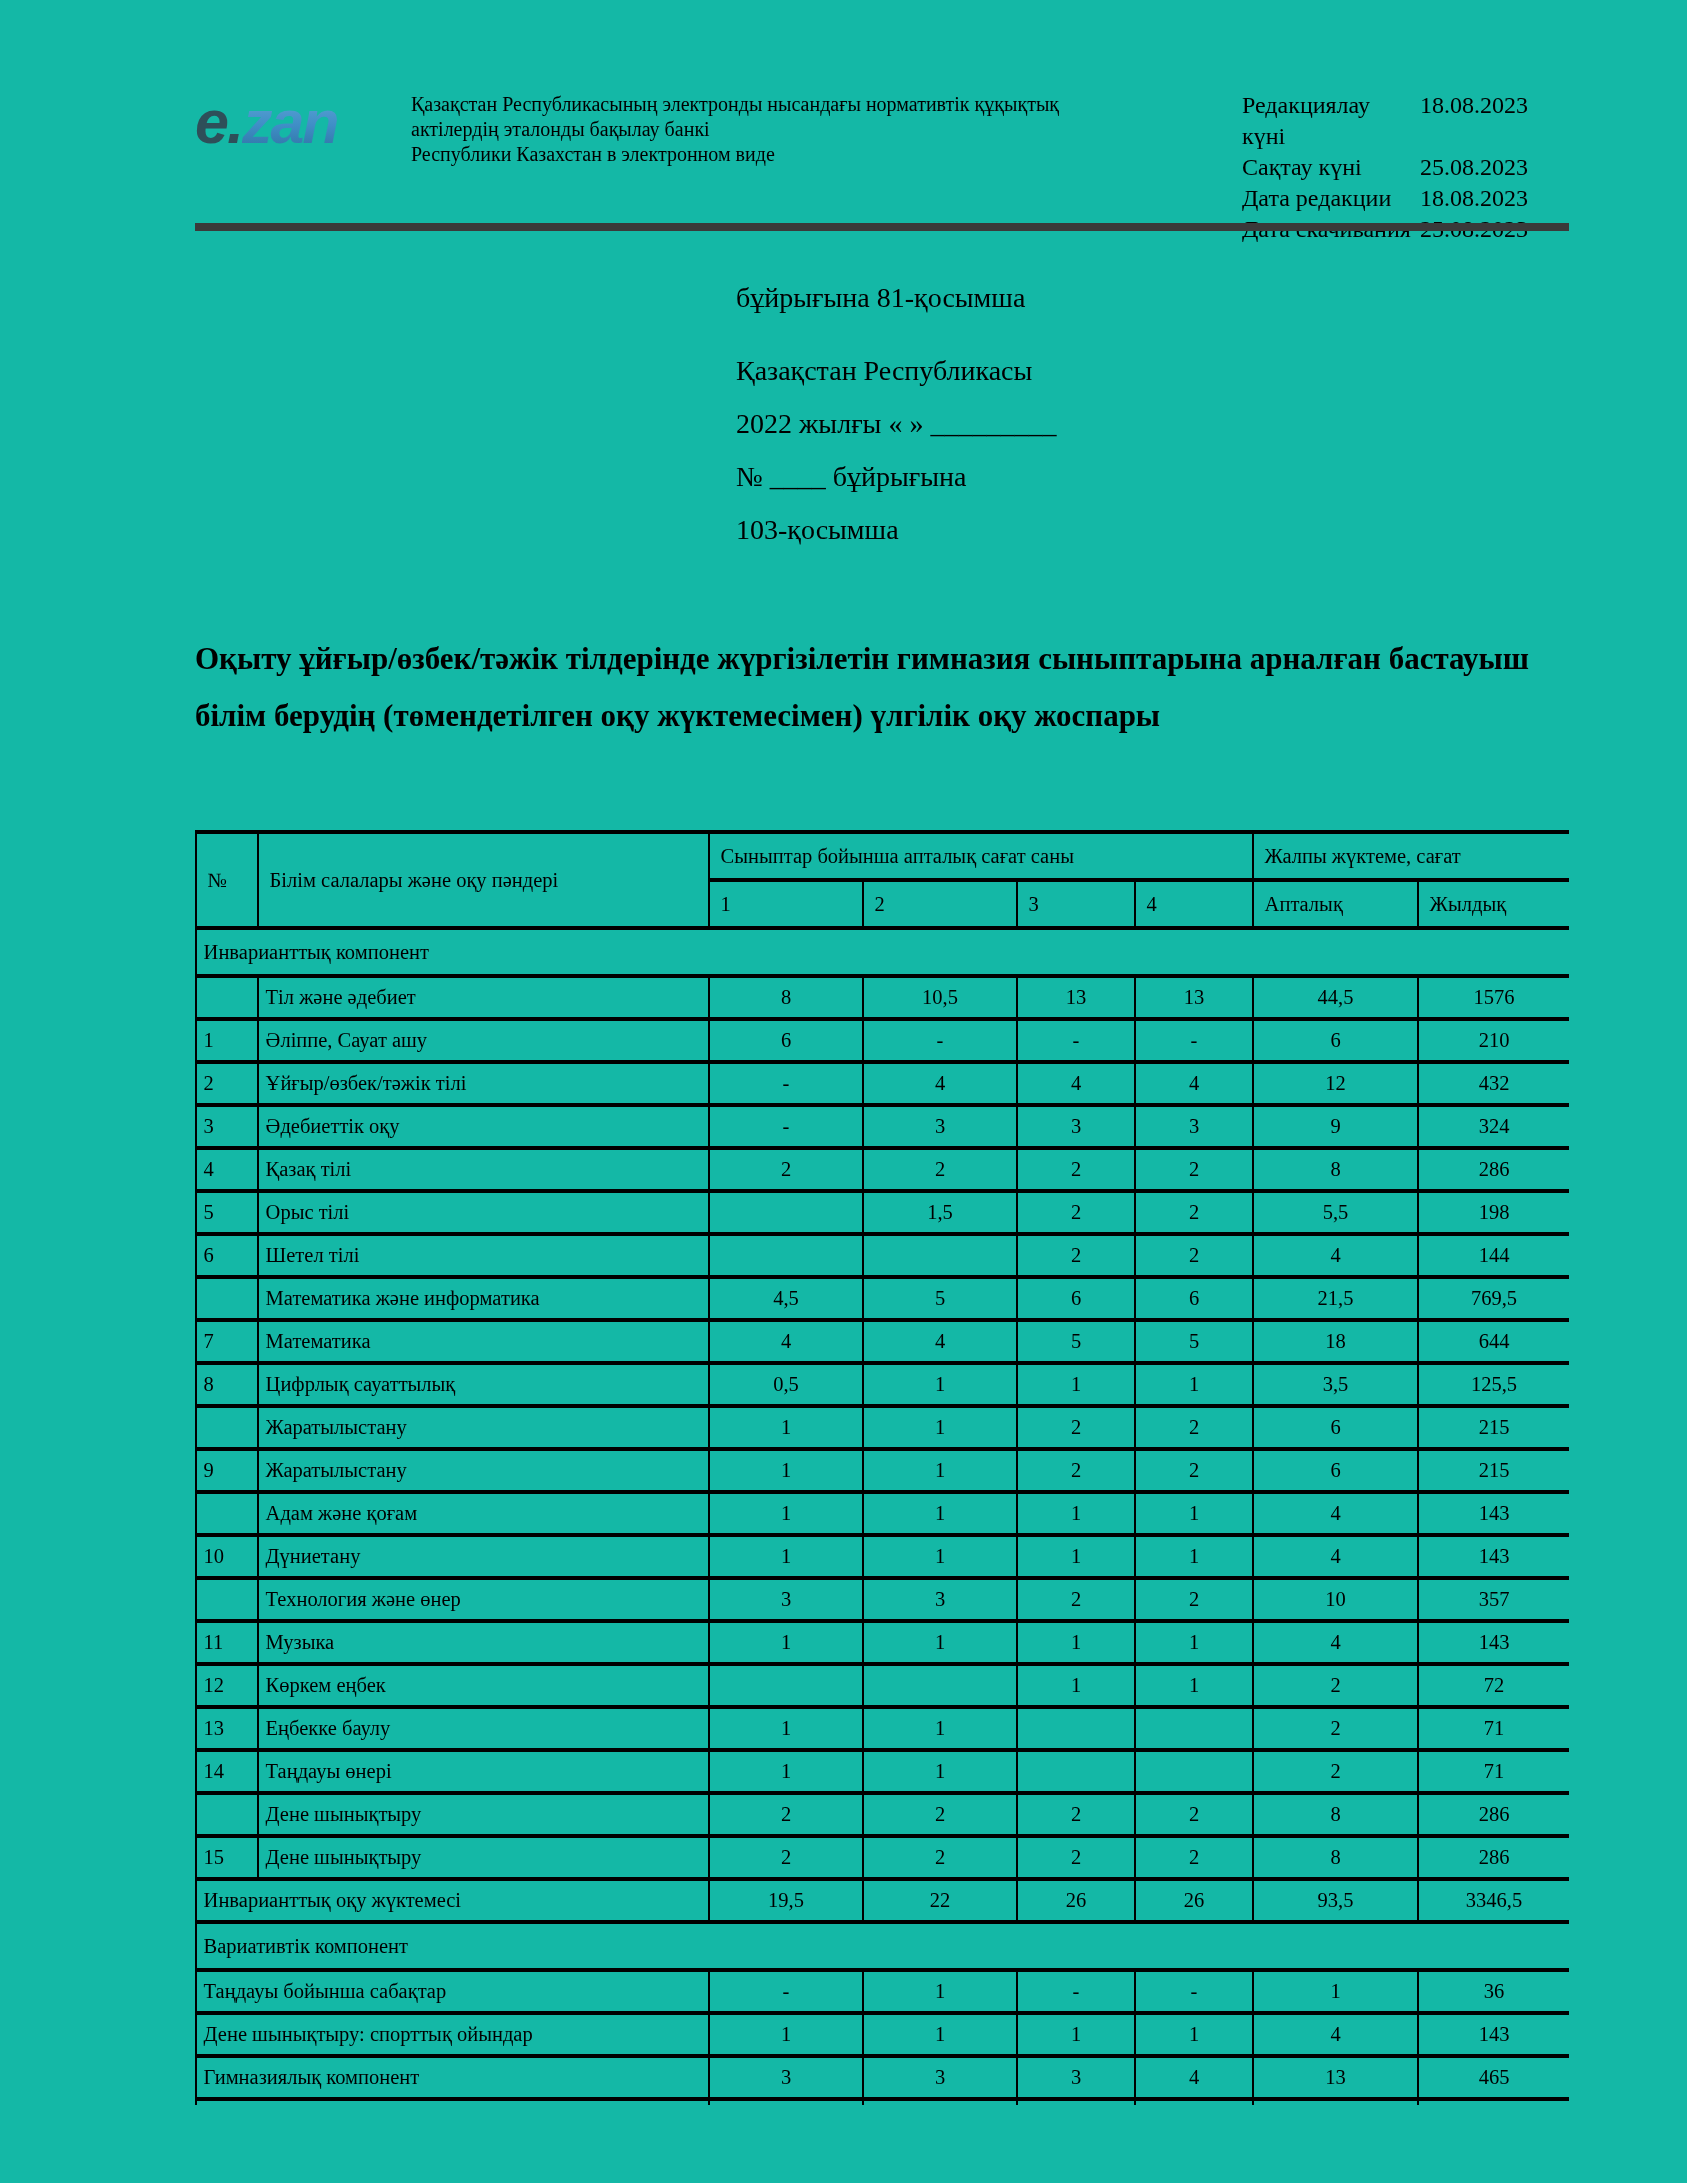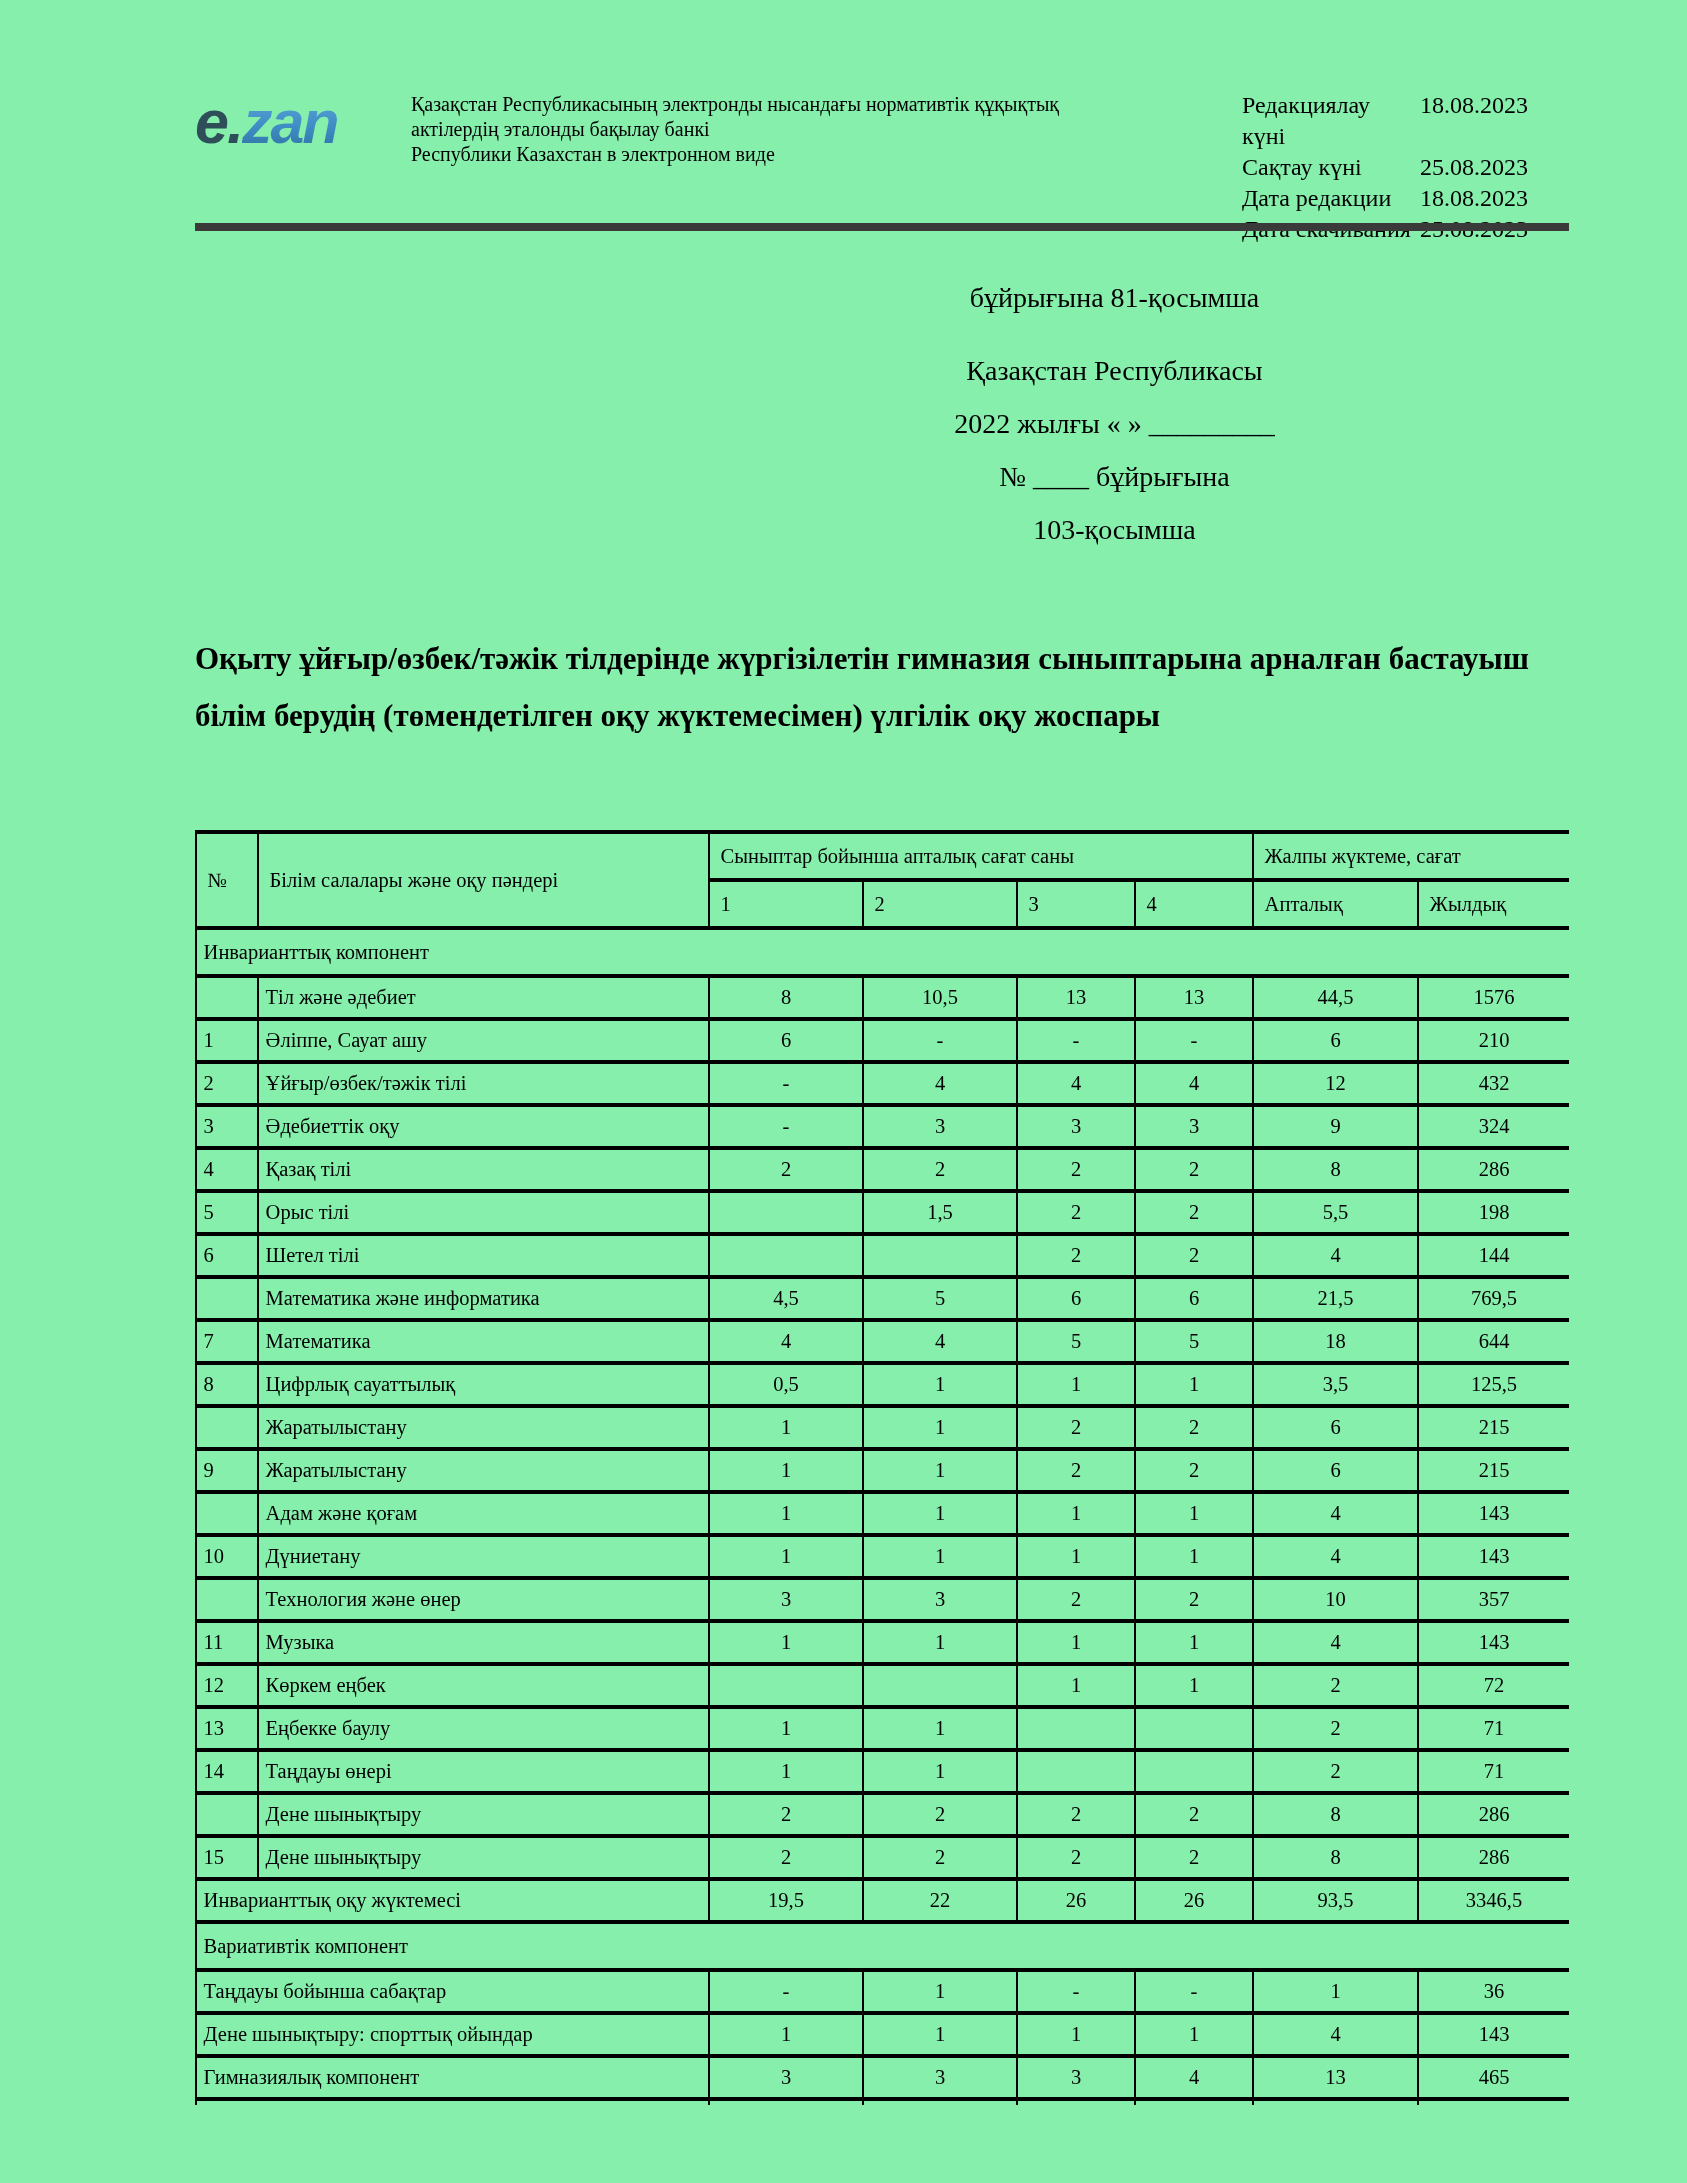--- a/index.html
+++ b/index.html
@@ -1,18 +1,18 @@
 <!DOCTYPE html>
 <html style="font-size:10.6px"><head>
 <meta charset="utf-8">
 <style>
   html,body { margin:0; padding:0; background:#888; }
   .page {
     position:relative; width:1687px; height:2183px;
-    background:#86efac; overflow:hidden;
+    background:#14b8a6; overflow:hidden;
     font-family:"Liberation Serif", serif; color:#000;
   }
   
   .header { position:absolute; left:195px; top:85px; width:1374px; display:flex; }
   .logo {
     width:198px; flex:0 0 198px; margin-top:4px;
     font-family:"Liberation Sans", sans-serif;
     font-style:italic; font-weight:bold; font-size:61px; line-height:66px;
     letter-spacing:-2px; white-space:nowrap;
   }
@@ -23,22 +23,22 @@
   .bank { margin-left:18px; width:761px; font-size:20px; line-height:25px; padding-top:6.6px; }
   .dates {
     margin-left:auto; width:327px; padding-top:5.3px;
     display:grid; grid-template-columns:1fr 149px; column-gap:6.6px;
     font-size:24px; line-height:31px; align-content:start;
   }
   
   .bar { position:absolute; left:195px; top:223px; width:1374px; height:8px; background:#3a3a3a; }
   
   .appendix {
-    position:absolute; left:678px; top:271px; width:873px;
-    text-align:center; font-size:28px; line-height:53px;
+    position:absolute; left:736px; top:271px; width:873px;
+    text-align:left; font-size:28px; line-height:53px;
   }
   .appendix .apx-line:first-child { margin-bottom:20px; }
   
   .doc-title {
     position:absolute; left:195px; top:630px; width:1374px; margin:0;
     font-size:31px; font-weight:bold; line-height:57px;
   }
   
   .table-wrap { position:absolute; left:195px; top:830px; width:1374px; height:1275px; overflow:hidden; }
   table.curriculum { width:1374px; border-collapse:collapse; table-layout:fixed; font-size:20.5px; }

